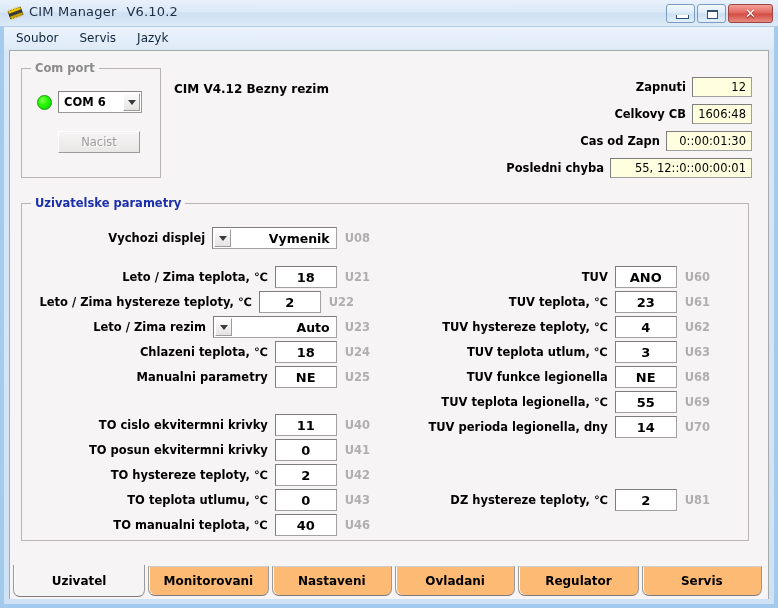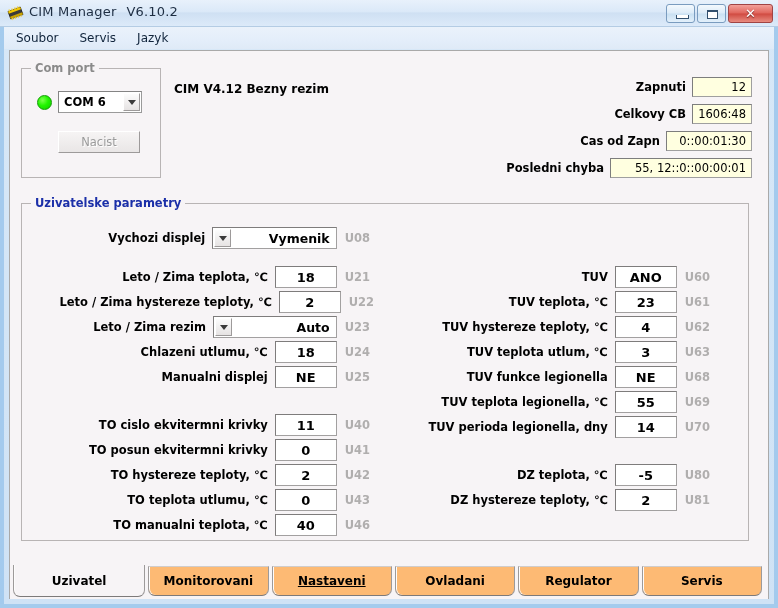--- a/index.html
+++ b/index.html
@@ -346,42 +346,42 @@
       <span class="txt">Vymenik</span>
     </span>
     <span class="pcode">U08</span>
   </div>
 
   <div class="prow" style="left:40px;top:266px;width:330px;">
     <span class="plabel" style="width:236px;">Leto / Zima teplota, ℃</span>
     <span class="pfield">18</span>
     <span class="pcode">U21</span>
   </div>
-  <div class="prow" style="left:44px;top:291px;width:330px;">
+  <div class="prow" style="left:24px;top:291px;width:330px;">
     <span class="plabel" style="width:236px;">Leto / Zima hystereze teploty, ℃</span>
     <span class="pfield">2</span>
     <span class="pcode">U22</span>
   </div>
   <div class="prow" style="left:40px;top:316px;width:330px;">
     <span class="plabel" style="width:172px;">Leto / Zima rezim</span>
     <span class="pcombo">
       <span class="combo-btn">
           <span class="arrow-dn"></span>
         </span>
       <span class="txt">Auto</span>
     </span>
     <span class="pcode">U23</span>
   </div>
   <div class="prow" style="left:40px;top:341px;width:330px;">
-    <span class="plabel" style="width:236px;">Chlazeni utlumu, ℃</span>
+    <span class="plabel" style="width:236px;">Chlazeni teplota, ℃</span>
     <span class="pfield">18</span>
     <span class="pcode">U24</span>
   </div>
   <div class="prow" style="left:40px;top:366px;width:330px;">
-    <span class="plabel" style="width:236px;">Manualni displej</span>
+    <span class="plabel" style="width:236px;">Manualni parametry</span>
     <span class="pfield">NE</span>
     <span class="pcode">U25</span>
   </div>
 
   <div class="prow" style="left:40px;top:414px;width:330px;">
     <span class="plabel" style="width:236px;">TO cislo ekvitermni krivky</span>
     <span class="pfield">11</span>
     <span class="pcode">U40</span>
   </div>
   <div class="prow" style="left:40px;top:439px;width:330px;">
@@ -434,32 +434,27 @@
     <span class="plabel" style="width:236px;">TUV teplota legionella, ℃</span>
     <span class="pfield">55</span>
     <span class="pcode">U69</span>
   </div>
   <div class="prow" style="left:380px;top:416px;width:330px;">
     <span class="plabel" style="width:236px;">TUV perioda legionella, dny</span>
     <span class="pfield">14</span>
     <span class="pcode">U70</span>
   </div>
 
-  <div class="prow" style="left:380px;top:464px;width:330px;">
-    <span class="plabel" style="width:236px;">DZ teplota, ℃</span>
-    <span class="pfield">-5</span>
-    <span class="pcode">U80</span>
-  </div>
   <div class="prow" style="left:380px;top:489px;width:330px;">
     <span class="plabel" style="width:236px;">DZ hystereze teploty, ℃</span>
     <span class="pfield">2</span>
     <span class="pcode">U81</span>
   </div>
 
   <div class="tabstrip">
     <div class="tab active" style="width:134px;">Uzivatel</div>
     <div class="tab" style="width:122px;">Monitorovani</div>
-    <div class="tab" style="width:122px;text-decoration:underline;">Nastaveni</div>
+    <div class="tab" style="width:122px;">Nastaveni</div>
     <div class="tab" style="width:122px;">Ovladani</div>
     <div class="tab" style="width:122px;">Regulator</div>
     <div class="tab" style="width:122px;">Servis</div>
   </div>
 </div>
 
 </body></html>

